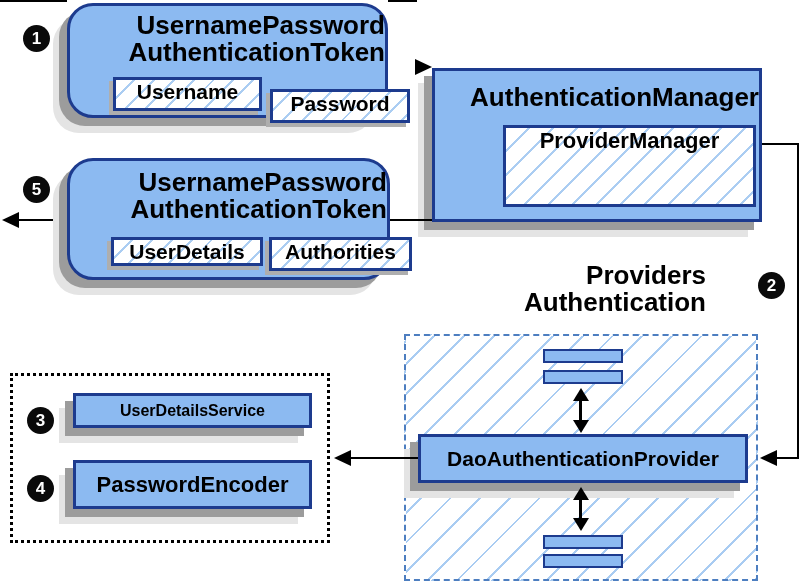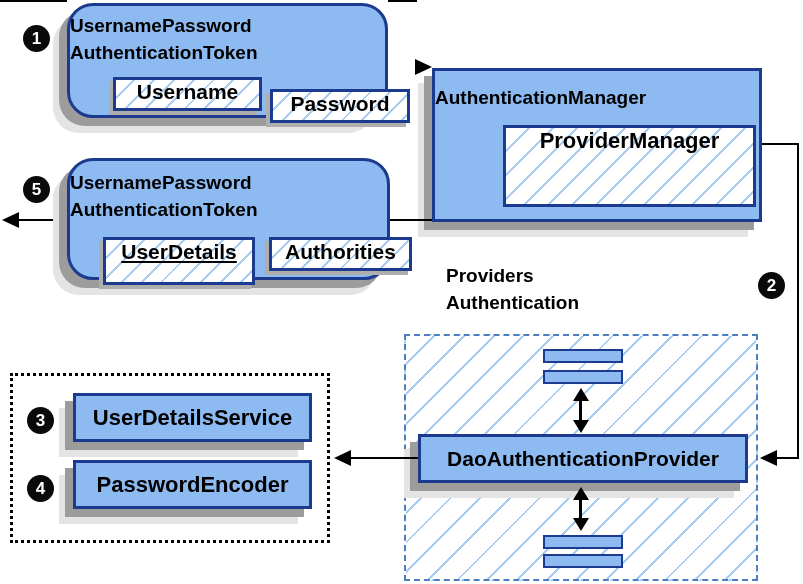--- a/index.html
+++ b/index.html
@@ -24,21 +24,21 @@
     background-image:repeating-linear-gradient(135deg,rgba(0,0,0,0) 0 15px,#abcdf2 15px 17px);
   }
   .hatch-lg{
     background-color:#ffffff;
     background-image:repeating-linear-gradient(135deg,rgba(0,0,0,0) 0 19px,#a9ccf2 19px 21px);
   }
   .fieldbox{
     border:3px solid #1d3b8e;display:flex;align-items:flex-start;justify-content:center;
     font-weight:700;font-size:21px;white-space:nowrap;margin-left:33px;
   }
-  .title{font-weight:700;font-size:19px;text-align:left;line-height:27px;}
+  .title{font-weight:700;font-size:26px;text-align:right;line-height:27px;}
   .label-center{display:flex;align-items:center;justify-content:center;font-weight:700;white-space:nowrap;}
   
   .line{background:#000000;}
   .head-right{width:0;height:0;border-top:8px solid transparent;border-bottom:8px solid transparent;border-left:17px solid #000;}
   .head-left{width:0;height:0;border-top:8px solid transparent;border-bottom:8px solid transparent;border-right:17px solid #000;}
   .head-up{width:0;height:0;border-left:8px solid transparent;border-right:8px solid transparent;border-bottom:13px solid #000;}
   .head-down{width:0;height:0;border-left:8px solid transparent;border-right:8px solid transparent;border-top:13px solid #000;}
   
   .badge{
     width:27px;height:27px;border-radius:50%;background:#0a0a0a;color:#ffffff;
@@ -94,21 +94,21 @@
   <div class="abs badge" style="left:23px;top:176px;">
     <span>5</span>
   </div>
   <div class="abs head-left" style="left:2px;top:212px;"></div>
   <div class="abs line" style="left:17px;top:219px;width:50px;height:2px;"></div>
   <div class="abs node rounded shadow2" style="left:67px;top:158px;width:323px;height:122px;">
     <div class="title" style="padding-top:8px;">
       <div>UsernamePassword</div>
       <div>AuthenticationToken</div>
     </div>
-    <div class="abs fieldbox hatch-sm shadow1" style="left:0;top:76px;width:152px;height:48px;text-decoration:underline;">
+    <div class="abs fieldbox hatch-sm shadow1" style="left:8px;top:76px;width:152px;height:29px;">
       <span>UserDetails</span>
     </div>
     <div class="abs fieldbox hatch-sm shadow1" style="left:166px;top:76px;width:143px;height:34px;">
       <span>Authorities</span>
     </div>
   </div>
   <div class="abs line" style="left:390px;top:219px;width:42px;height:2px;"></div>
 
   <div class="abs title" style="left:446px;top:262px;width:260px;">
     <div>Providers</div>
@@ -136,21 +136,21 @@
   <div class="abs bar" style="left:543px;top:554px;width:80px;height:14px;"></div>
 
   <div class="abs line" style="left:349px;top:457px;width:69px;height:2px;"></div>
   <div class="abs head-left" style="left:334px;top:450px;"></div>
 
   <div class="abs dotted-black" style="left:10px;top:373px;width:320px;height:170px;"></div>
 
   <div class="abs badge" style="left:27px;top:407px;">
     <span>3</span>
   </div>
-  <div class="abs node shadow2 label-center" style="left:73px;top:393px;width:239px;height:49px;font-size:22px;">
+  <div class="abs node shadow2 label-center" style="left:73px;top:393px;width:239px;height:35px;font-size:16px;">
     <span>UserDetailsService</span>
   </div>
 
   <div class="abs badge" style="left:27px;top:475px;">
     <span>4</span>
   </div>
   <div class="abs node shadow2 label-center" style="left:73px;top:460px;width:239px;height:49px;font-size:22px;">
     <span>PasswordEncoder</span>
   </div>
 

